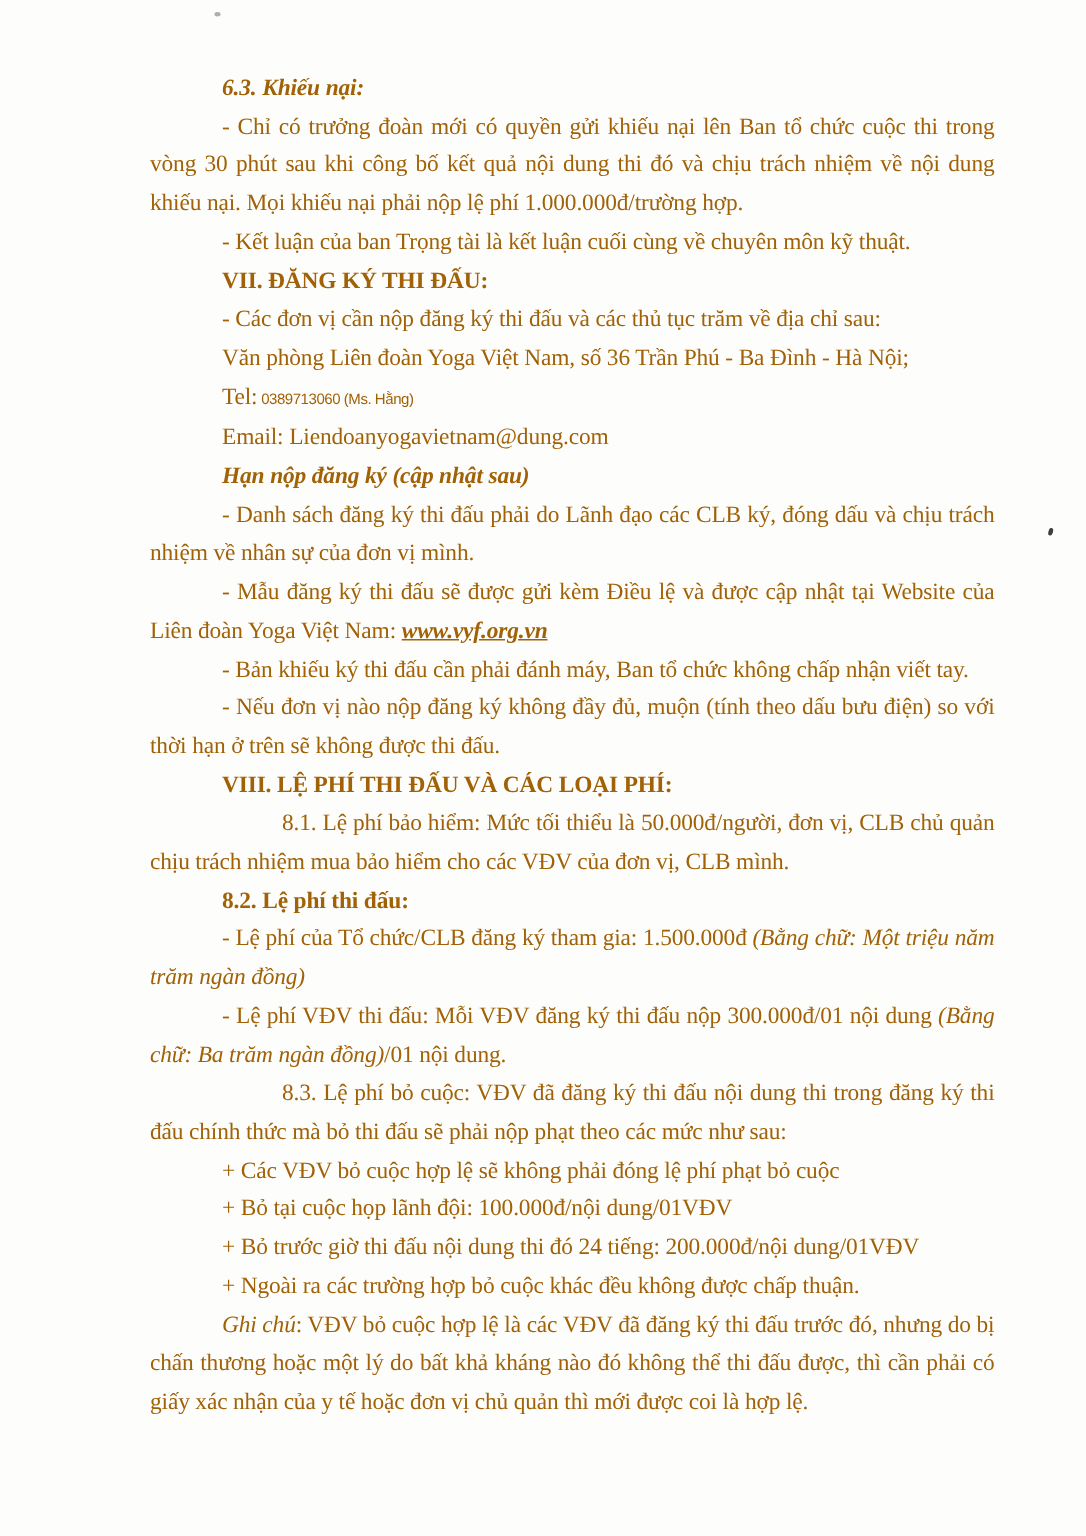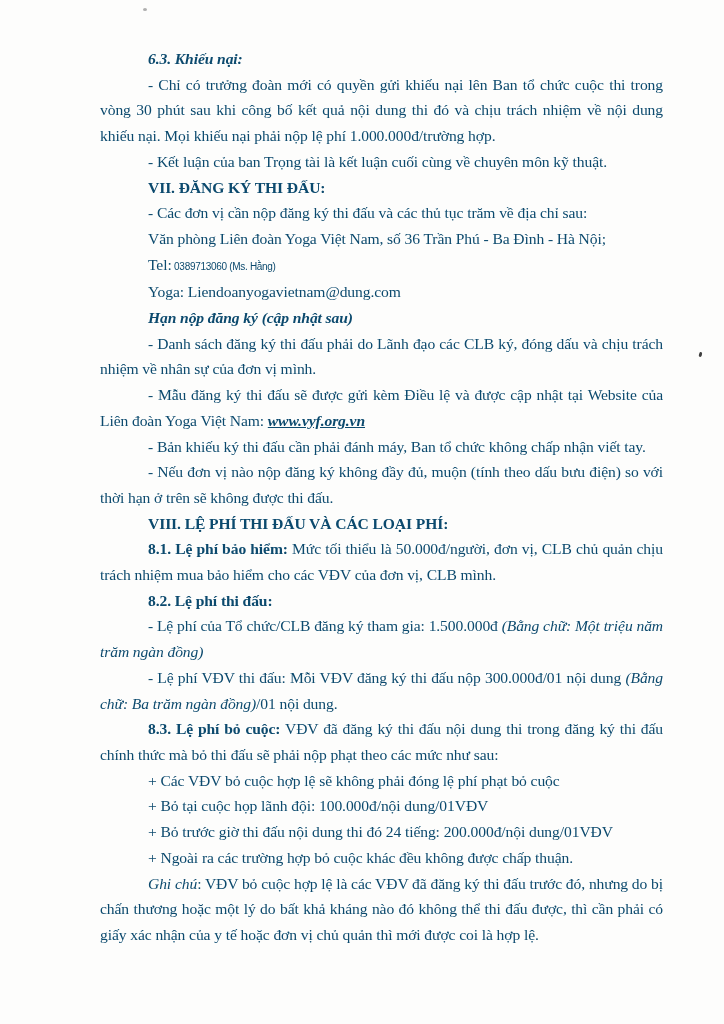--- a/index.html
+++ b/index.html
@@ -5,34 +5,34 @@
   html,body{margin:0;padding:0;background:#d9d9d9;}
   .page{
     position:relative;
     width:724px;height:1024px;
     background:#fdfdfc;
     box-sizing:border-box;
     padding:46px 61px 0 100px;
     font-family:"Liberation Serif","DejaVu Serif",serif;
     font-size:15.6px;
     line-height:25.7px;
-    color:#0c4a6e;
+    color:#a16207;
     letter-spacing:-0.1px;
     overflow:hidden;
   }
   .page p{
     margin:0;
     text-align:justify;
     text-justify:inter-word;
     text-indent:48px;
   }
   .hb{font-weight:bold;}
   .hi{font-weight:bold;font-style:italic;}
   .it{font-style:italic;}
-  .lead-bold{font-weight:bold;}
+  .lead-bold{font-weight:normal;margin-left:40px;}
   .link{font-weight:bold;font-style:italic;text-decoration:underline;}
   .sans{font-family:"Liberation Sans","DejaVu Sans",sans-serif;font-size:10px;letter-spacing:-0.3px;}
   .speck{
     position:absolute;
     background:#6f6f6f;
     border-radius:50%;
   }
   .speck-top{left:143px;top:8px;width:4px;height:3px;opacity:.55;}
   .speck-right{left:699px;top:352px;width:3px;height:5px;background:#3f3f3f;transform:rotate(18deg);border-radius:40% 60% 50% 50%;}
 </style>
@@ -51,21 +51,21 @@
   <p>- Kết luận của ban Trọng tài là kết luận cuối cùng về chuyên môn kỹ thuật.</p>
 
   <p class="hb">VII. ĐĂNG KÝ THI ĐẤU:</p>
 
   <p>- Các đơn vị cần nộp đăng ký thi đấu và các thủ tục trăm về địa chỉ sau:</p>
 
   <p>Văn phòng Liên đoàn Yoga Việt Nam, số 36 Trần Phú - Ba Đình -  Hà Nội;</p>
 
   <p><span>Tel:</span><span class="sans"> 0389713060 (Ms. Hằng)</span></p>
 
-  <p><span>Yoga:</span><span> Liendoanyogavietnam@dung.com</span></p>
+  <p><span>Email:</span><span> Liendoanyogavietnam@dung.com</span></p>
 
   <p class="hi">Hạn nộp đăng ký (cập nhật sau)</p>
 
   <p>- Danh sách đăng ký thi đấu phải do Lãnh đạo các CLB ký, đóng dấu và chịu trách nhiệm về nhân sự của đơn vị mình.</p>
 
   <p><span>- Mẫu đăng ký thi đấu sẽ được gửi kèm Điều lệ và được cập nhật tại Website của Liên đoàn Yoga Việt Nam: </span><span class="link">www.vyf.org.vn</span></p>
 
   <p>- Bản khiếu ký thi đấu cần phải đánh máy, Ban tổ chức không chấp nhận viết tay.</p>
 
   <p>- Nếu đơn vị nào nộp đăng ký không đầy đủ, muộn (tính theo dấu bưu điện) so với thời hạn ở trên sẽ không được thi đấu.</p>

